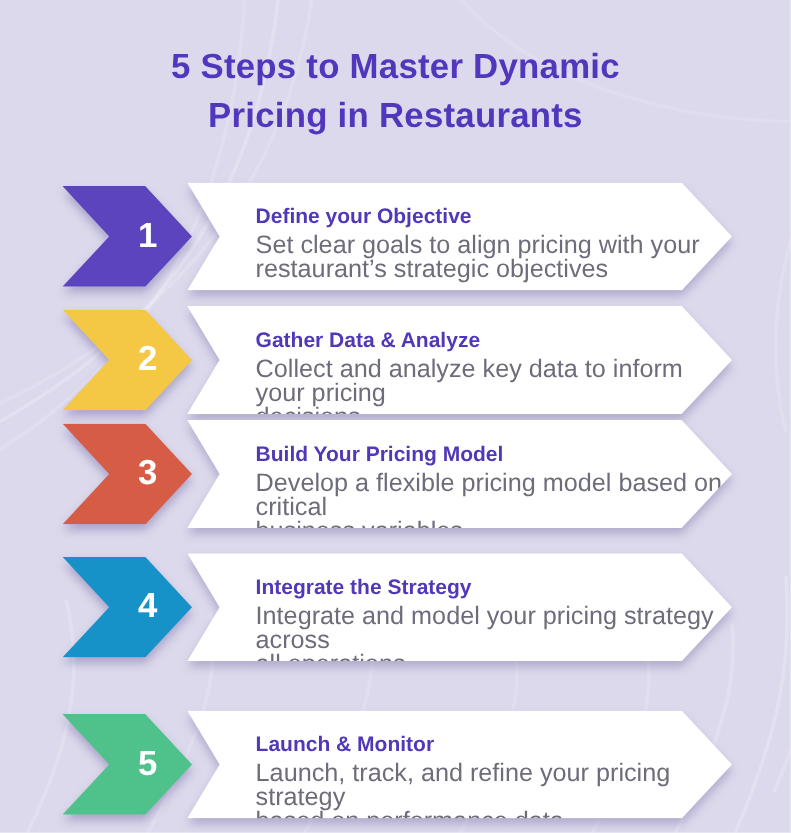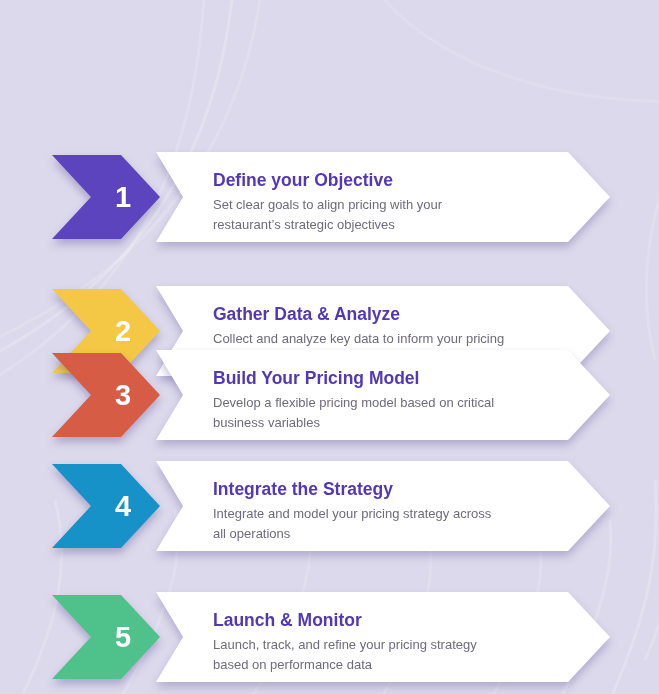--- a/index.html
+++ b/index.html
@@ -50,21 +50,21 @@
   }
   .step-heading {
     margin: 0;
     font-size: 17.5px;
     line-height: 23px;
     font-weight: 700;
     color: #5238b8;
   }
   .step-desc {
     margin: 3px 0 0 0;
-    font-size: 13px;
+    font-size: 21px;
     line-height: 20px;
     color: #6f6b7a;
     white-space: pre-line;
   }
   .arrow-wrap {
     position: absolute;
     left: 52px; top: 3px;
     width: 108px; height: 84px;
     filter: drop-shadow(0 5px 4px rgba(96, 86, 150, 0.40));
   }
@@ -75,21 +75,21 @@
   }
   .step-number {
     position: absolute;
     left: 71px; top: 50%;
     transform: translate(-50%, -50%);
     color: #ffffff;
     font-size: 29px;
     font-weight: 700;
   }
   .row-1 { top: 152px; }
-  .row-2 { top: 255px; margin-top: 31px; }
+  .row-2 { top: 255px; }
   .row-3 { top: 350px; }
   .row-4 { top: 461px; }
   .row-5 { top: 592px; }
 </style>
 </head>
 <body>
 
 <div class="canvas">
 
   <svg class="bg-decor" viewBox="0 0 659 694" xmlns="http://www.w3.org/2000/svg">
@@ -103,20 +103,22 @@
       <path d="M 250 700 C 300 620 315 570 310 520" opacity="0.14"></path>
       <path d="M 380 700 C 420 630 435 590 430 545" opacity="0.14"></path>
       <path d="M 490 700 C 530 630 545 590 540 550" opacity="0.16"></path>
       <path d="M 560 700 C 600 620 615 570 610 520" opacity="0.18"></path>
       <path d="M 610 700 C 650 610 660 550 655 480" opacity="0.20"></path>
       <path d="M 645 660 C 680 580 685 520 680 450" opacity="0.18"></path>
       <path d="M 655 360 C 640 300 645 240 665 180" opacity="0.14"></path>
     </g>
   </svg>
 
+  <div class="title">5 Steps to Master Dynamic
+Pricing in Restaurants</div>
 
   <div class="step-row row-1">
     <div class="banner-wrap">
       <div class="banner">
         <p class="step-heading">Define your Objective</p>
         <p class="step-desc">Set clear goals to align pricing with your
 restaurant’s strategic objectives</p>
       </div>
     </div>
     <div class="arrow-wrap">

